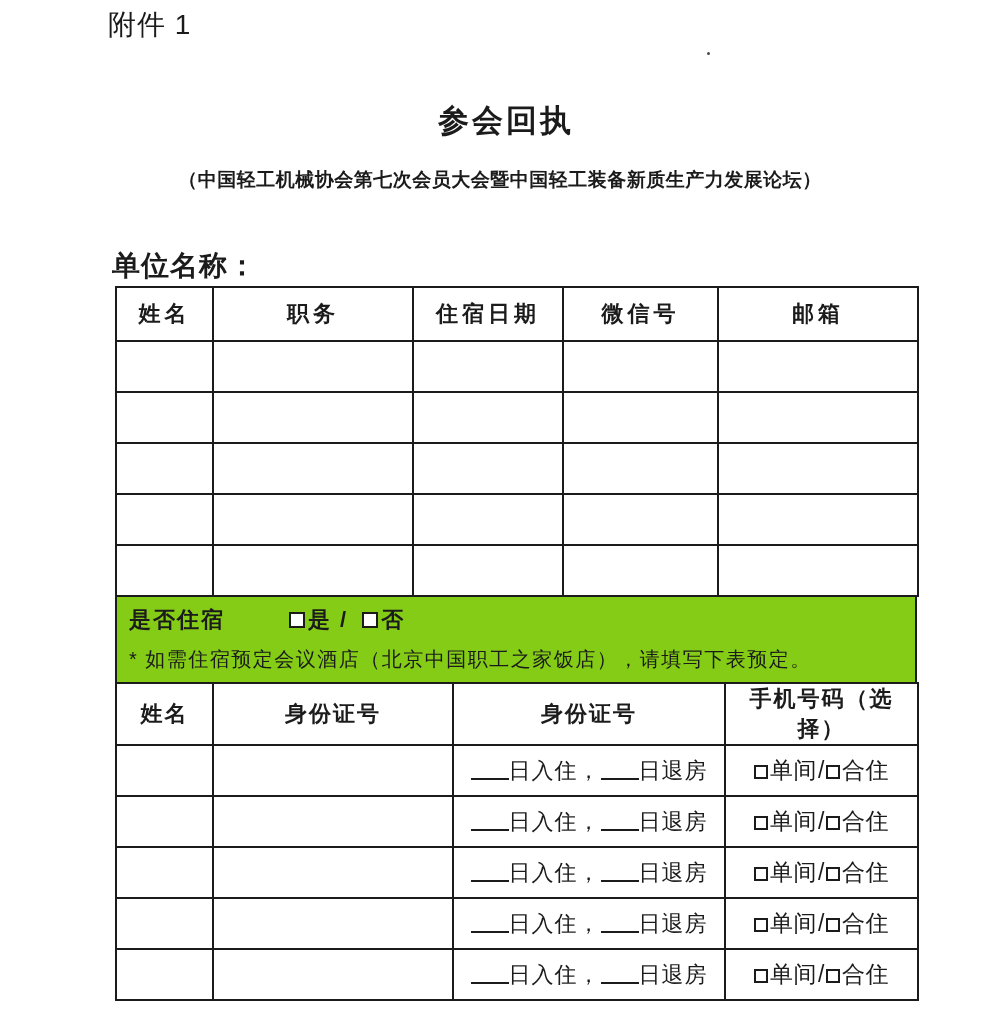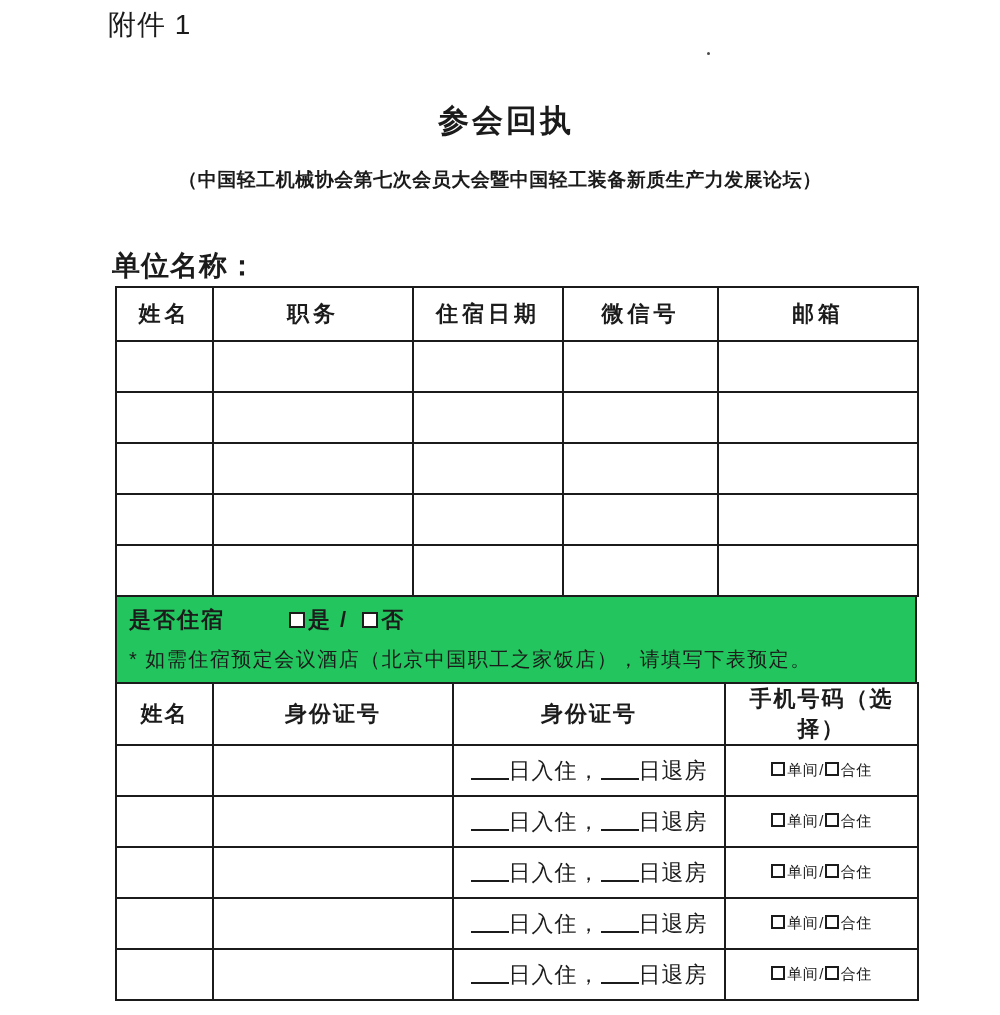--- a/index.html
+++ b/index.html
@@ -21,31 +21,31 @@
 
   .form { position:absolute; left:115px; top:286px; width:802px; }
   table { border-collapse:collapse; table-layout:fixed; width:802px; }
   th, td { border:2px solid #1b1b1b; background:#ffffff; }
 
   .attendee th { height:54px; font-size:22px; font-weight:bold; text-align:center;
                  letter-spacing:4px; vertical-align:middle; }
   .attendee td { height:51px; }
 
   .accom { border-left:2px solid #1b1b1b; border-right:2px solid #1b1b1b;
-           height:85px; padding:7px 8px 0 12px; background:#22c55e; }
+           height:85px; padding:7px 8px 0 12px; background:#84cc16; }
   .accom-line1 { font-size:22px; font-weight:bold; letter-spacing:2px; line-height:32px; white-space:nowrap; }
   .accom-options { margin-left:64px; font-weight:bold; }
   .accom-sep { margin:0 14px 0 8px; font-weight:bold; }
   .accom-note { margin-top:8px; font-size:20px; letter-spacing:1.5px; white-space:nowrap; line-height:30px; }
 
   .booking th { height:53px; font-size:22px; font-weight:bold; text-align:center;
                 letter-spacing:2px; vertical-align:middle; }
   .booking td { height:51px; font-size:22px; text-align:center; vertical-align:middle; }
   .booking td.c-date { letter-spacing:1px; white-space:nowrap;margin-left:7px; }
-  .booking td.c-req { font-size:15px; letter-spacing:0.5px; white-space:nowrap; }
+  .booking td.c-req { font-size:23px; letter-spacing:0.5px; white-space:nowrap; }
 
   .cb { display:inline-block; width:16px; height:16px; border:2px solid #1b1b1b;
         vertical-align:-1px; margin-right:3px; background:#ffffff; }
   .cb-sm { width:14px; height:14px; margin-right:2px; }
   .blank { display:inline-block; width:38px; height:3px; border-bottom:2px solid #1b1b1b;
            vertical-align:-2px; }
   .rsep { margin:0 1px; }
 </style>
 </head>
 <body>

